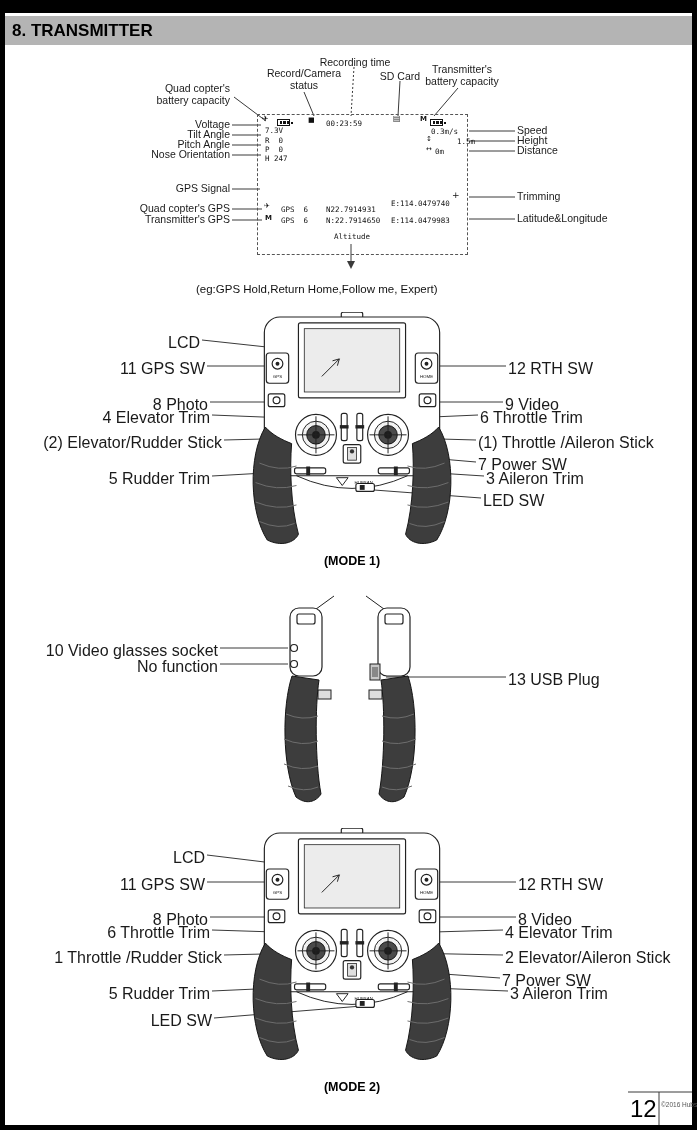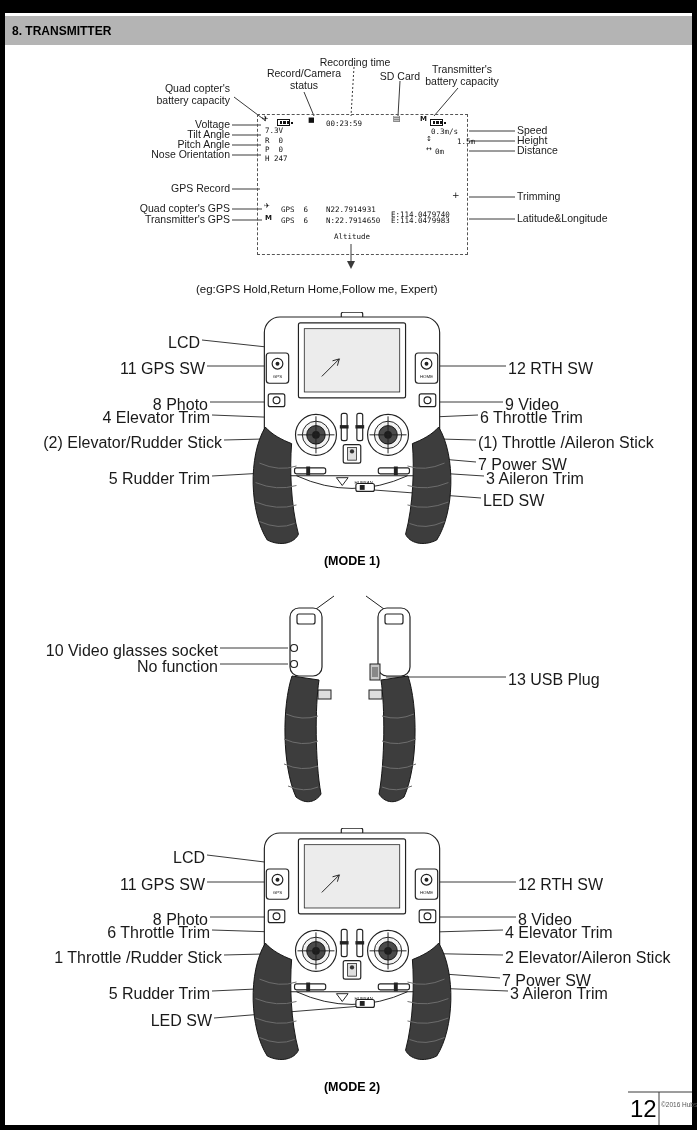--- a/index.html
+++ b/index.html
@@ -2,21 +2,21 @@
 <html><head>
 <meta charset="utf-8">
 <style>
   *{margin:0;padding:0;box-sizing:border-box}
   html,body{background:#fff}
   .page{position:relative;width:697px;height:1130px;background:#fff;overflow:hidden;
         font-family:"Liberation Sans",sans-serif;color:#111}
   .border{position:absolute;background:#000}
   .header{position:absolute;left:5px;top:16px;width:687px;height:29px;background:#b4b4b4;
           display:flex;align-items:center;padding-left:7px}
-  .header span{font-weight:bold;font-size:12px;color:#000}
+  .header span{font-weight:bold;font-size:17px;color:#000}
   .leader{position:absolute;left:0;top:0;pointer-events:none}
   .leader line{stroke:#3a3a3a;stroke-width:1}
   .cl{position:absolute;font-size:10.5px;line-height:1.12;white-space:pre-line;color:#1a1a1a}
   .cl.r{text-align:right}
   .cl.c{text-align:center}
   .cl.m{font-size:16px}
   .lcdbox{position:absolute;left:257px;top:114px;width:211px;height:141px;border:1.2px dashed #555}
   .dv{position:absolute;font-family:"DejaVu Sans Mono",monospace;font-size:7.5px;white-space:pre;color:#111}
   .ic{position:absolute;font-family:"DejaVu Sans",sans-serif;color:#111;line-height:1}
   .batt{position:absolute;width:13px;height:7px;border:1px solid #111;background:#fff}
@@ -128,34 +128,34 @@
     </span>
   <span class="dv" style="left:431px;top:127px">0.3m/s</span>
   <span class="ic" style="left:426px;top:136px;font-size:7px">↕</span>
   <span class="dv" style="left:457px;top:137px">1.5m</span>
   <span class="ic" style="left:426px;top:146px;font-size:7px">↔</span>
   <span class="dv" style="left:435px;top:147px">0m</span>
   <span class="ic" style="left:452px;top:191px;font-size:9px">+</span>
   <span class="ic" style="left:264px;top:203px;font-size:7px">✈</span>
   <span class="dv" style="left:281px;top:205px">GPS  6</span>
   <span class="dv" style="left:326px;top:205px">N22.7914931</span>
-  <span class="dv" style="left:391px;top:210px">E:114.0479740</span>
+  <span class="dv" style="left:391px;top:199px">E:114.0479740</span>
   <span class="ic" style="left:265px;top:215px;font-size:7px;font-weight:bold">M</span>
   <span class="dv" style="left:281px;top:216px">GPS  6</span>
   <span class="dv" style="left:326px;top:216px">N:22.7914650</span>
   <span class="dv" style="left:391px;top:216px">E:114.0479983</span>
   <span class="dv" style="left:320px;top:232px;width:64px;text-align:center">Altitude</span>
 
   <div class="cl r" style="left:80px;top:83px;width:150px">Quad copter's
 battery capacity</div>
   <div class="cl r" style="left:80px;top:119px;width:150px">Voltage</div>
   <div class="cl r" style="left:80px;top:129px;width:150px">Tilt Angle</div>
   <div class="cl r" style="left:80px;top:139px;width:150px">Pitch Angle</div>
   <div class="cl r" style="left:80px;top:149px;width:150px">Nose Orientation</div>
-  <div class="cl r" style="left:80px;top:183px;width:150px">GPS Record</div>
+  <div class="cl r" style="left:80px;top:183px;width:150px">GPS Signal</div>
   <div class="cl r" style="left:80px;top:203px;width:150px">Quad copter's GPS</div>
   <div class="cl r" style="left:80px;top:214px;width:150px">Transmitter's GPS</div>
   <div class="cl c" style="left:258px;top:68px;width:92px">Record/Camera
 status</div>
   <div class="cl c" style="left:312px;top:57px;width:86px">Recording time</div>
   <div class="cl c" style="left:374px;top:71px;width:52px">SD Card</div>
   <div class="cl c" style="left:416px;top:64px;width:92px">Transmitter's
 battery capacity</div>
   <div class="cl" style="left:517px;top:125px;width:150px">Speed</div>
   <div class="cl" style="left:517px;top:135px;width:150px">Height</div>

